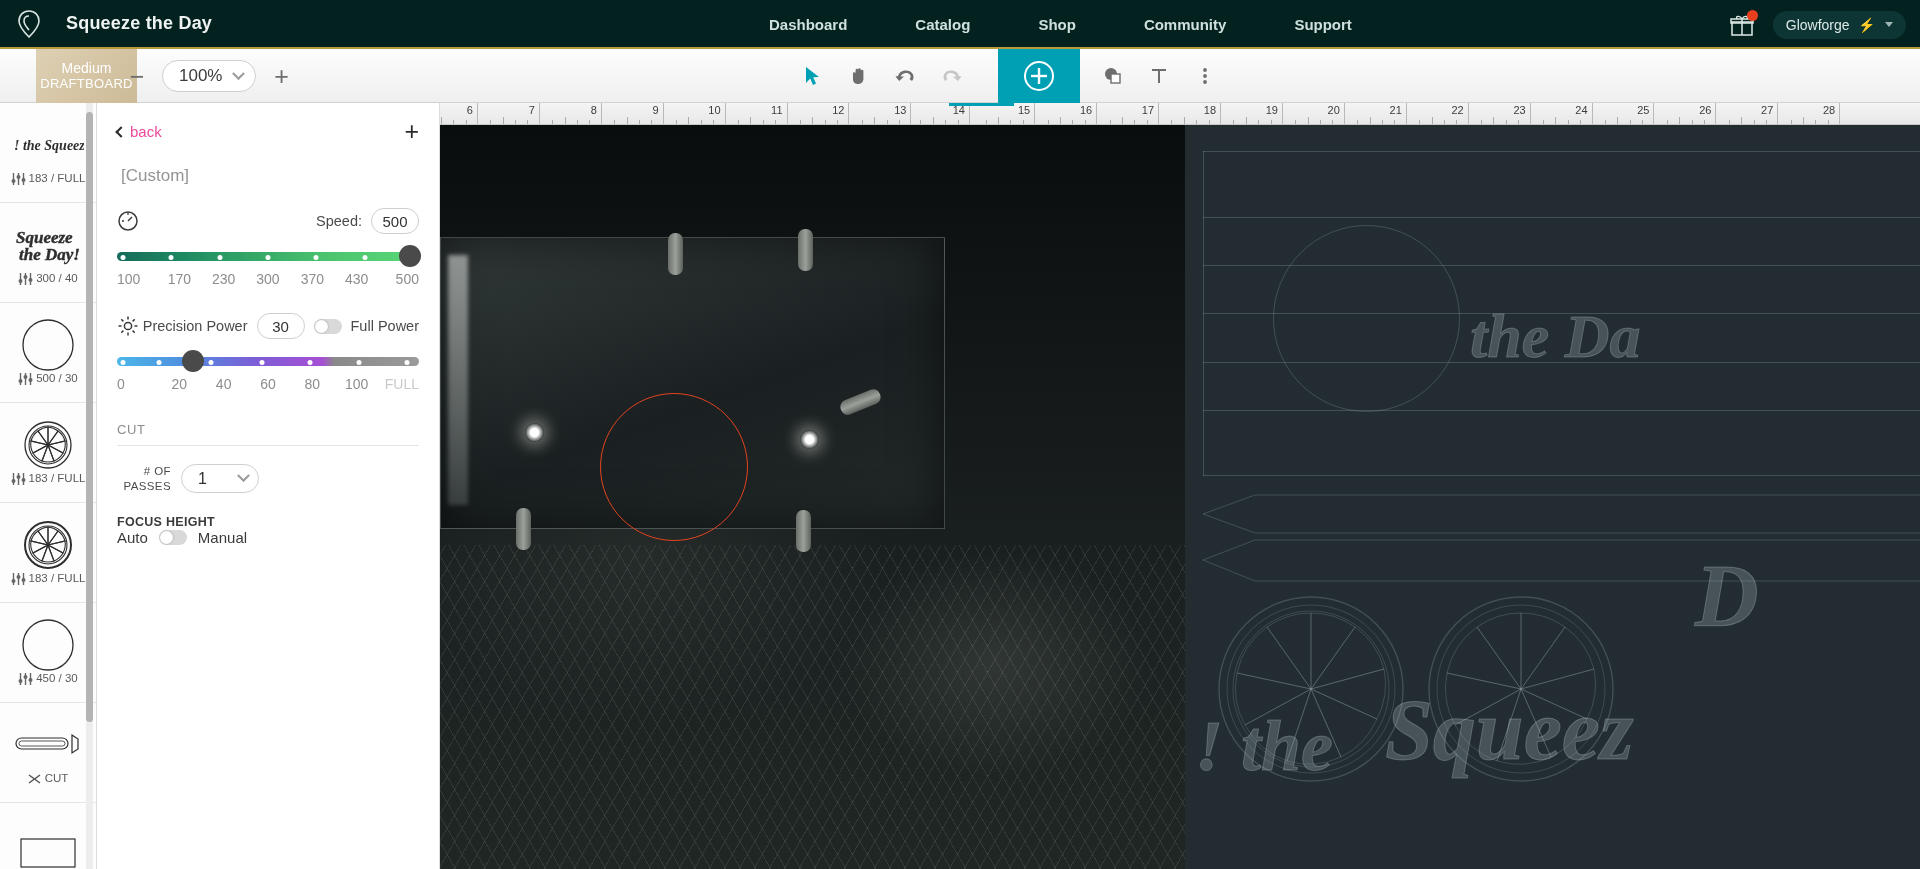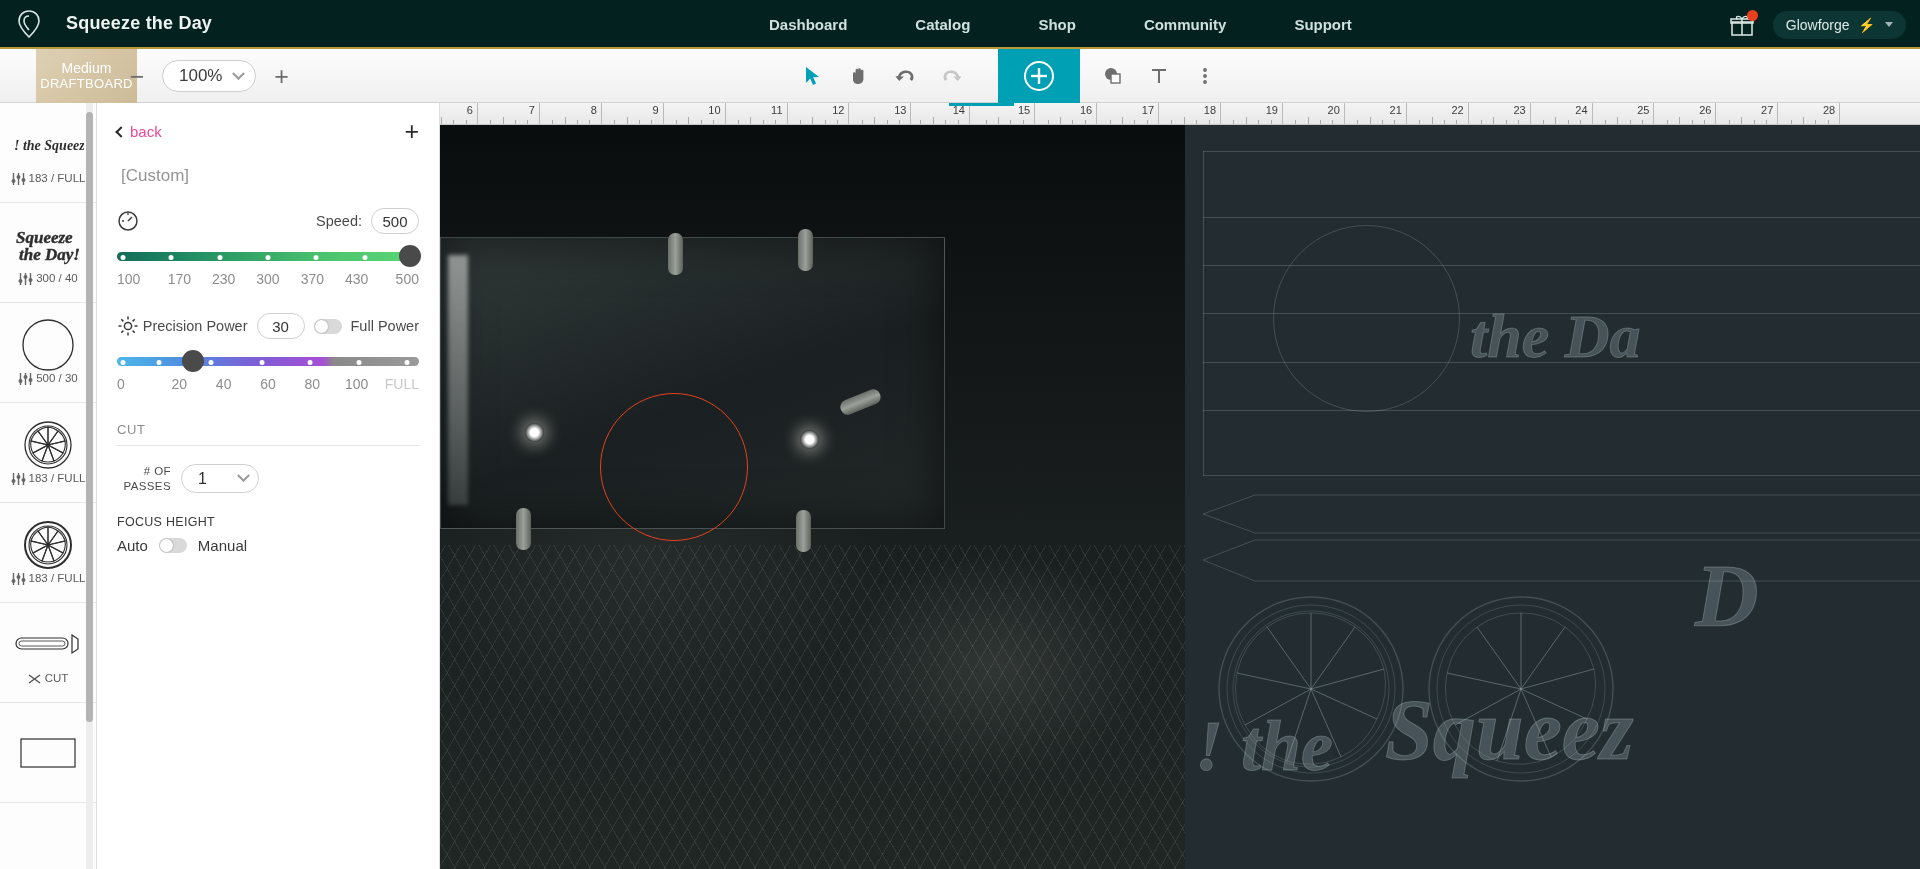--- a/index.html
+++ b/index.html
@@ -245,21 +245,21 @@
   }
   #passes-select {
     border: 1px solid #cfcfcf; border-radius: 16px;
     width: 78px; height: 29px; display: flex;
     align-items: center; justify-content: space-between;
     padding: 0 10px 0 16px; cursor: pointer; background: #fff;
   }
   #passes-value { font-size: 16px; color: #333; }
   #focus-label {
     font-size: 12.5px; color: #3a3a3a; letter-spacing: .3px;
-    margin-bottom: 8px; font-weight: normal;
+    font-weight: bold;
   }
   #focus-row { display: flex; align-items: center; gap: 11px; }
   .focus-opt { font-size: 15px; color: #3a3a3a; cursor: pointer; }
 
   
   #ruler {
     position: absolute; left: 440px; top: 103px;
     width: 1480px; height: 22px;
     background: linear-gradient(#f4f4f4,#e8e8e8);
     border-bottom: 1px solid #c8c8c8; overflow: hidden;
@@ -570,20 +570,38 @@
         <line x1="7.5" y1="0" x2="7.5" y2="12" stroke="#666" stroke-width="1.4"></line>
         <line x1="12.5" y1="0" x2="12.5" y2="12" stroke="#666" stroke-width="1.4"></line>
         <circle cx="2.5" cy="8" r="2" fill="#666"></circle>
           <circle cx="7.5" cy="4" r="2" fill="#666"></circle>
           <circle cx="12.5" cy="7" r="2" fill="#666"></circle>
       </svg>
       <span>183 / FULL</span>
     </div>
   </div>
 
+  <div class="thumb-item">
+    <div class="thumb-art">
+      <svg width="54" height="54" viewBox="0 0 54 54">
+        <circle cx="27" cy="27" r="25" fill="none" stroke="#2e2e2e" stroke-width="1.3"></circle>
+      </svg>
+    </div>
+    <div class="thumb-label">
+      <svg class="dial-icon" width="15" height="12" viewBox="0 0 15 12">
+        <line x1="2.5" y1="0" x2="2.5" y2="12" stroke="#666" stroke-width="1.4"></line>
+        <line x1="7.5" y1="0" x2="7.5" y2="12" stroke="#666" stroke-width="1.4"></line>
+        <line x1="12.5" y1="0" x2="12.5" y2="12" stroke="#666" stroke-width="1.4"></line>
+        <circle cx="2.5" cy="8" r="2" fill="#666"></circle>
+          <circle cx="7.5" cy="4" r="2" fill="#666"></circle>
+          <circle cx="12.5" cy="7" r="2" fill="#666"></circle>
+      </svg>
+      <span>450 / 30</span>
+    </div>
+  </div>
 
   <div class="thumb-item">
     <div class="thumb-art">
       <svg width="72" height="34" viewBox="0 0 72 34">
         <rect x="4" y="10" width="52" height="11" rx="5.5" fill="none" stroke="#2e2e2e" stroke-width="1.2"></rect>
         <rect x="7" y="13" width="46" height="5" rx="2.5" fill="none" stroke="#2e2e2e" stroke-width=".8"></rect>
         <path d="M60 7 L66 11 L66 21 L60 25 Z" fill="none" stroke="#2e2e2e" stroke-width="1.2"></path>
       </svg>
     </div>
     <div class="thumb-label">

